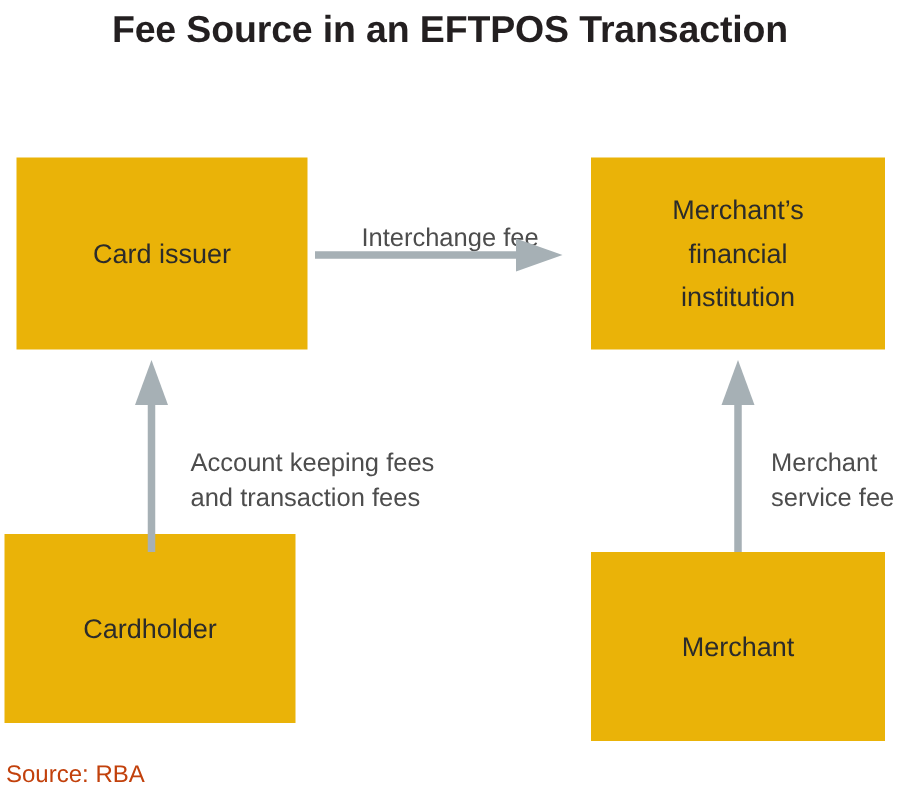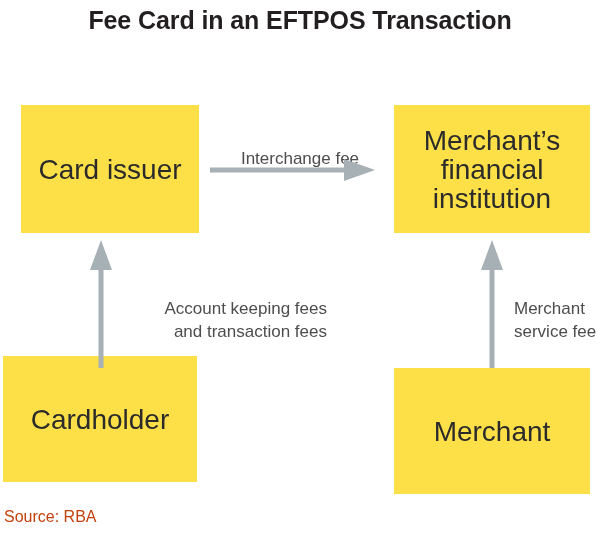--- a/index.html
+++ b/index.html
@@ -25,35 +25,35 @@
     font-family: "Liberation Sans", sans-serif;
     font-weight: bold;
     font-size: 25px;
     line-height: 32px;
     color: #231f20;
     letter-spacing: -0.1px;
   }
 
   .node-box {
     position: absolute;
-    background: #fde047;
+    background: #eab308;
     display: flex;
     align-items: center;
     justify-content: center;
     text-align: center;
     color: #2b2b2b;
-    font-size: 28px;
+    font-size: 18px;
     line-height: 29px;
     font-family: "Liberation Sans", sans-serif;
   }
 
   #box-card-issuer {
-    left: 21px;
+    left: 11px;
     top: 105px;
-    width: 178px;
+    width: 194px;
     height: 128px;
     text-align: center;
   }
   #box-merchant-fi {
     left: 394px;
     top: 105px;
     width: 196px;
     height: 128px;
   }
   #box-cardholder {
@@ -87,21 +87,21 @@
   #label-interchange-fee {
     left: 215px;
     top: 120px;
     width: 170px;
     text-align: center;
   }
   #label-account-fees {
     left: 127px;
     top: 270px;
     width: 200px;
-    text-align: right;
+    text-align: left;
   }
   #label-merchant-service-fee {
     left: 514px;
     top: 270px;
     width: 90px;
     text-align: left;
   }
 
   .arrow-svg {
     position: absolute;
@@ -126,21 +126,21 @@
     top: 507px;
     font-family: "Liberation Sans", sans-serif;
     font-size: 16px;
     line-height: 20px;
     color: #c2410c;
   }
 </style>
 </head>
 <body>
 
-<div id="chart-title">Fee Card in an EFTPOS
+<div id="chart-title">Fee Source in an EFTPOS
 Transaction</div>
 
 <div class="node-box" id="box-card-issuer">
   <span class="box-label">Card issuer</span>
 </div>
 
 <div class="node-box" id="box-merchant-fi">
   <span class="box-label">Merchant’s
 financial
 institution</span>

